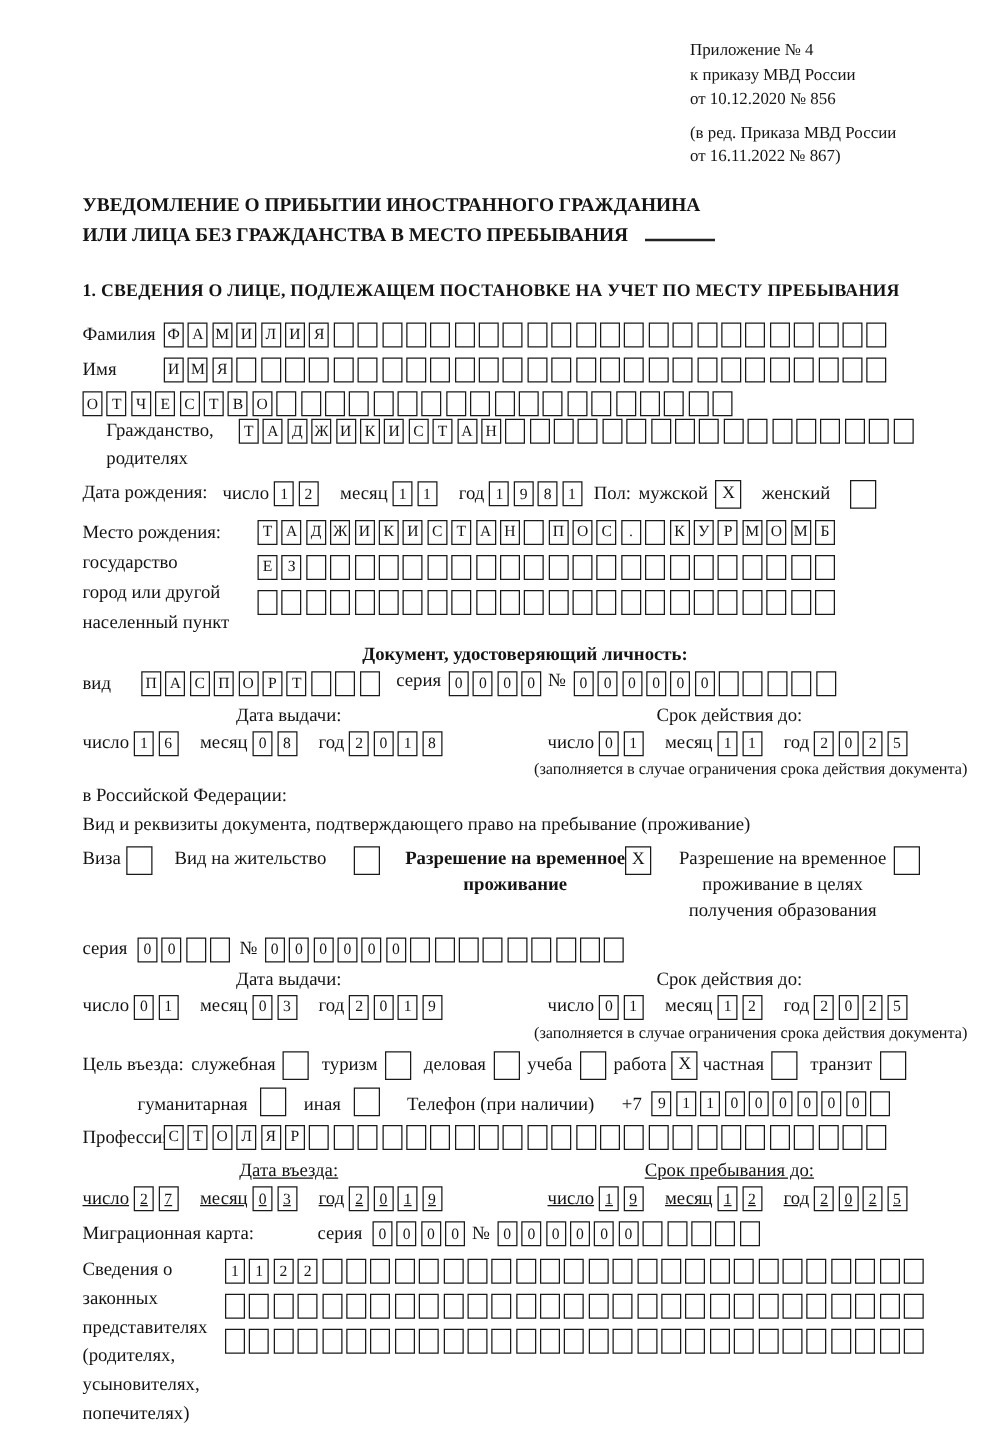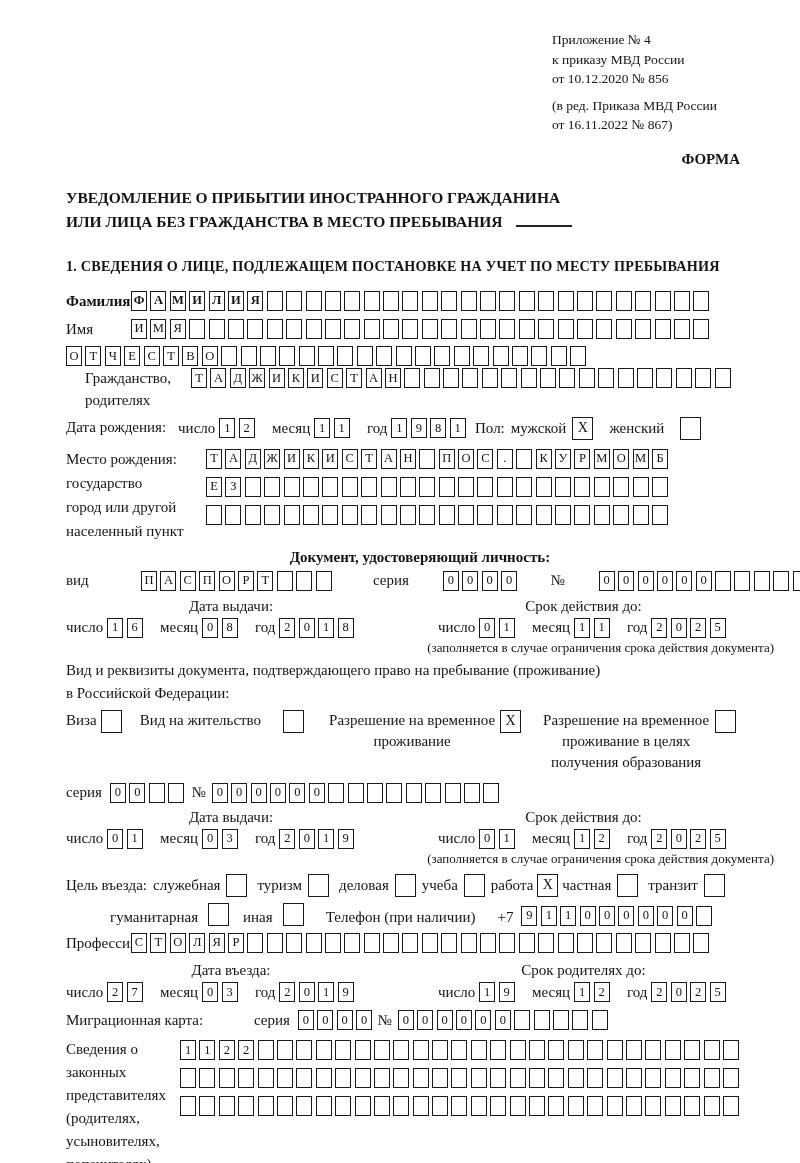--- a/index.html
+++ b/index.html
@@ -61,30 +61,29 @@
 
   <div class="hdr">
     <div>Приложение № 4</div>
     <div>к приказу МВД России</div>
     <div>от 10.12.2020 № 856</div>
     <div class="grp2">
       <div>(в ред. Приказа МВД России</div>
       <div>от 16.11.2022 № 867)</div>
     </div>
   </div>
-  <div class="form-word">ФОРМА</div>
 
   <div class="title">
     <div>УВЕДОМЛЕНИЕ О ПРИБЫТИИ ИНОСТРАННОГО ГРАЖДАНИНА</div>
     <div><span>ИЛИ ЛИЦА БЕЗ ГРАЖДАНСТВА В МЕСТО ПРЕБЫВАНИЯ</span><span class="uline"></span></div>
   </div>
 
   <div class="sect">1. СВЕДЕНИЯ О ЛИЦЕ, ПОДЛЕЖАЩЕМ ПОСТАНОВКЕ НА УЧЕТ ПО МЕСТУ ПРЕБЫВАНИЯ</div>
 
-  <div class="row" style="margin-top:16px;font-weight:bold;">
+  <div class="row" style="margin-top:16px;">
     <span class="lbl" style="width:65px;">Фамилия</span>
     <span class="cells">
         <span class="cell">Ф</span>
         <span class="cell">А</span>
         <span class="cell">М</span>
         <span class="cell">И</span>
         <span class="cell">Л</span>
         <span class="cell">И</span>
         <span class="cell">Я</span>
         <span class="cell"></span>
@@ -336,21 +335,21 @@
           <span class="cell"></span>
           <span class="cell"></span>
           <span class="cell"></span>
           <span class="cell"></span>
         </span>
     </span>
   </div>
 
   <div style="text-align:center; font-weight:bold; margin-top:6px;">Документ, удостоверяющий личность:</div>
 
-  <div class="row" style="align-items:center; margin-top:4px;gap:28px;">
+  <div class="row" style="margin-top:4px;">
     <span class="lbl" style="width:47px;">вид</span>
     <span class="cells">
         <span class="cell">П</span>
         <span class="cell">А</span>
         <span class="cell">С</span>
         <span class="cell">П</span>
         <span class="cell">О</span>
         <span class="cell">Р</span>
         <span class="cell">Т</span>
         <span class="cell"></span>
@@ -425,29 +424,29 @@
             <span class="cell">2</span>
             <span class="cell">0</span>
             <span class="cell">2</span>
             <span class="cell">5</span>
           </span>
       </div>
     </div>
   </div>
   <div class="footnote">(заполняется в случае ограничения срока действия документа)</div>
 
+  <div style="margin-top:6px;">в Российской Федерации:</div>
   <div style="margin-top:6px;">Вид и реквизиты документа, подтверждающего право на пребывание (проживание)</div>
-  <div style="margin-top:6px;">в Российской Федерации:</div>
 
   <div class="optrow">
     <span class="optlbl">Виза</span>
     <span class="checkbox" style="margin-left:4px;"></span>
     <span class="optlbl" style="margin-left:18px;">Вид на жительство</span>
     <span class="checkbox" style="margin-left:22px;"></span>
-    <span class="optlbl optctr" style="width:176px; margin-left:20px;">Разрешение на временное проживание</span>
+    <span class="optlbl optctr" style="width:176px; margin-left:20px;font-weight:bold;">Разрешение на временное проживание</span>
     <span class="checkbox">X</span>
     <span class="optlbl optctr" style="width:178px; margin-left:16px;">Разрешение на временное проживание в целях получения образования</span>
     <span class="checkbox"></span>
   </div>
 
   <div class="row" style="align-items:center; margin-top:10px;">
     <span style="margin-right:8px;">серия</span>
     <span class="cells">
         <span class="cell">0</span>
         <span class="cell">0</span>
@@ -596,21 +595,21 @@
         <span class="cell"></span>
         <span class="cell"></span>
         <span class="cell"></span>
         <span class="cell"></span>
         <span class="cell"></span>
         <span class="cell"></span>
         <span class="cell"></span>
       </span>
   </div>
 
-  <div class="daterow" style="margin-top:8px;">
+  <div class="daterow" style="margin-top:8px;text-decoration:underline;">
     <div class="datecol" style="width:372px;">
       <div class="dhead" style="text-align:center; width:330px;">Дата въезда:</div>
       <div class="dline">
         <span class="dlbl">число</span>
         <span class="cells">
             <span class="cell">2</span>
             <span class="cell">7</span>
           </span>
         <span class="gap"></span>
         <span class="dlbl">месяц</span>
@@ -622,21 +621,21 @@
         <span class="dlbl">год</span>
         <span class="cells">
             <span class="cell">2</span>
             <span class="cell">0</span>
             <span class="cell">1</span>
             <span class="cell">9</span>
           </span>
       </div>
     </div>
     <div class="datecol">
-      <div class="dhead" style="text-align:center;">Срок родителях до:</div>
+      <div class="dhead" style="text-align:center;">Срок пребывания до:</div>
       <div class="dline">
         <span class="dlbl">число</span>
         <span class="cells">
             <span class="cell">1</span>
             <span class="cell">9</span>
           </span>
         <span class="gap"></span>
         <span class="dlbl">месяц</span>
         <span class="cells">
             <span class="cell">1</span>

